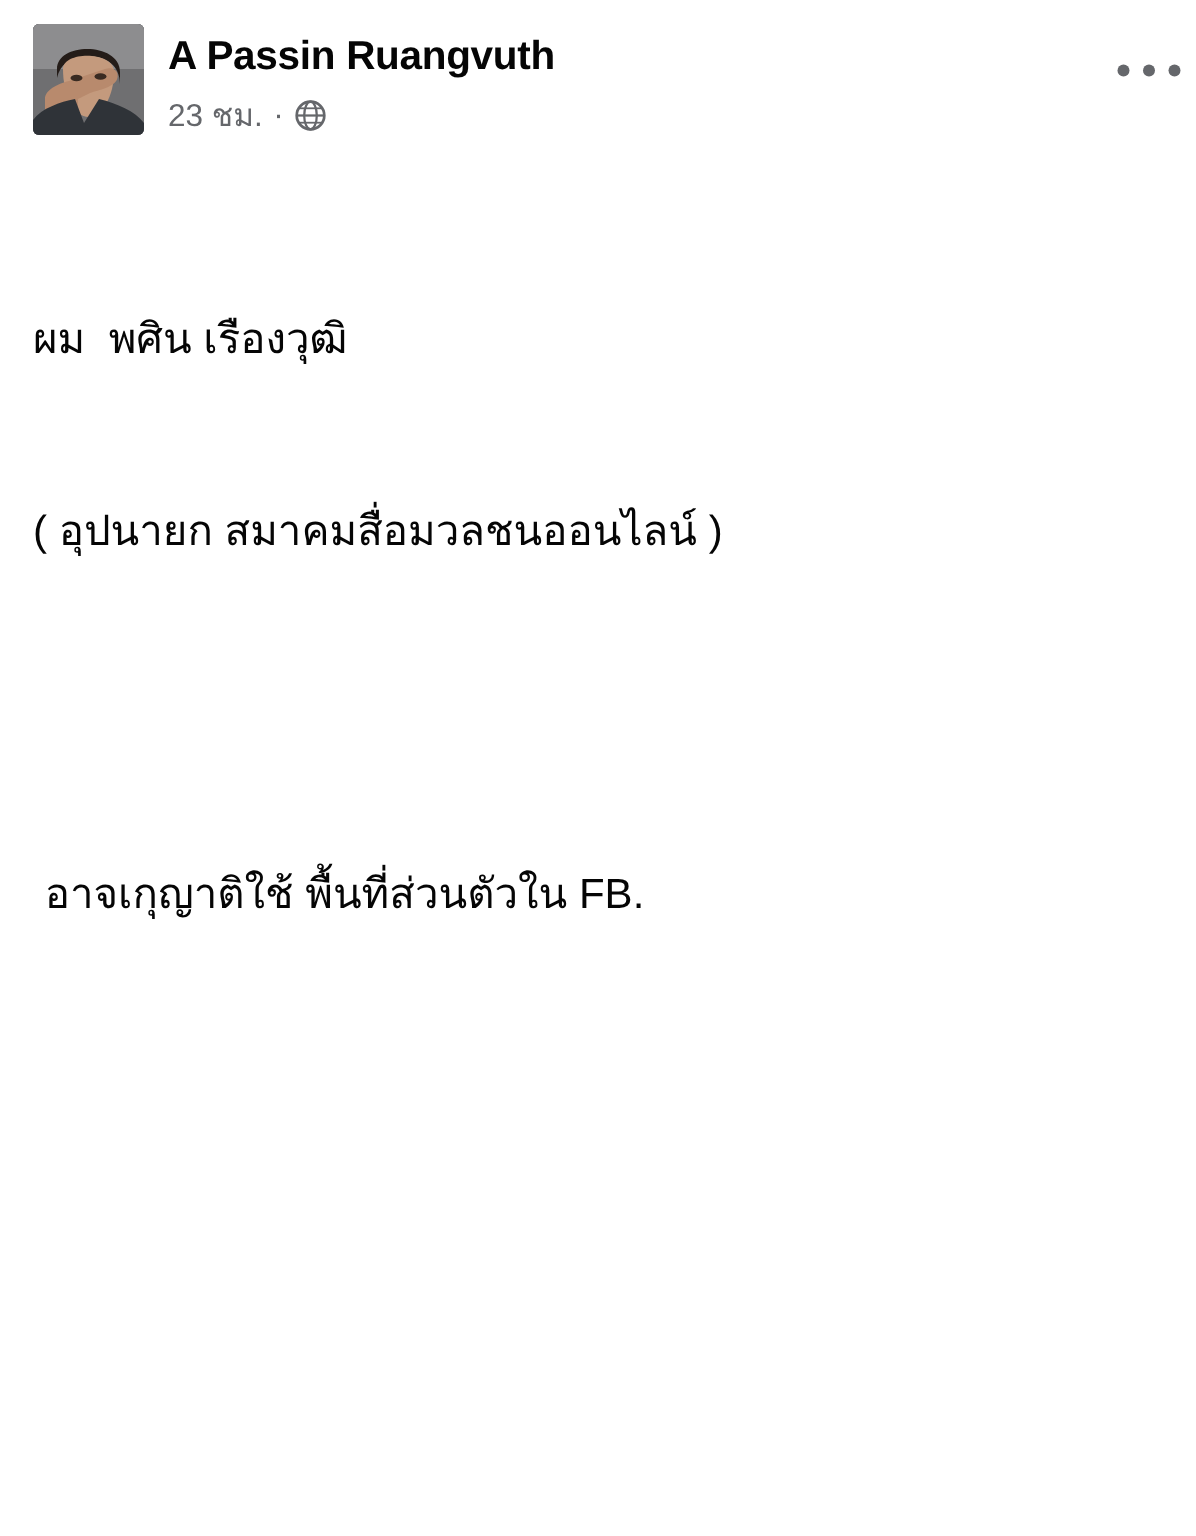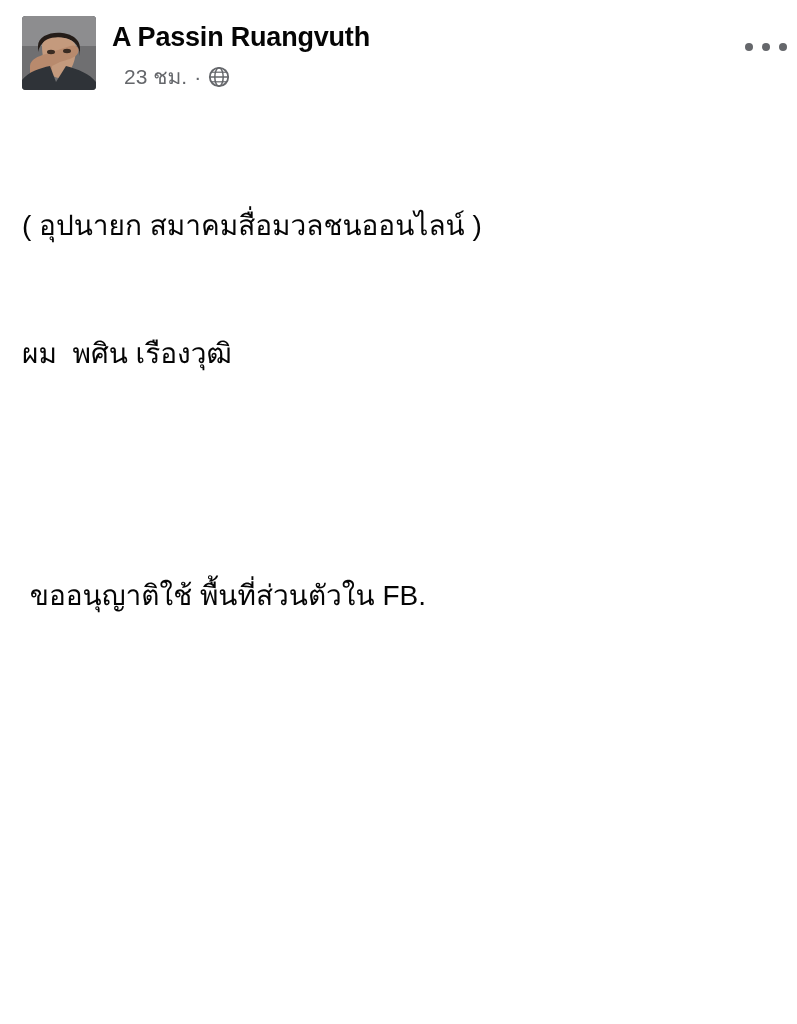--- a/index.html
+++ b/index.html
@@ -56,21 +56,21 @@
     letter-spacing: -0.2px;
     font-family: "Liberation Sans", "DejaVu Sans", sans-serif;
   }
   .meta-row {
     display: flex;
     align-items: center;
     margin-top: 7px;
     color: #65676b;
     font-size: 21px;
   }
-  .timestamp { color: #65676b; margin-left: 12px; }
+  .timestamp { color: #65676b; }
   .meta-dot {
     margin: 0 7px;
     color: #65676b;
     font-size: 21px;
     line-height: 1;
   }
   .globe-icon {
     width: 22px;
     height: 22px;
     display: inline-block;
@@ -158,22 +158,22 @@
     </div>
 
     <div class="menu-button">
       <span></span>
       <span></span>
       <span></span>
     </div>
   </div>
 
   <div class="post-body">
+    <p class="para">ผม  พศิน เรืองวุฒิ</p>
     <p class="para">( อุปนายก สมาคมสื่อมวลชนออนไลน์ )</p>
-    <p class="para">ผม  พศิน เรืองวุฒิ</p>
     <div class="spacer-lg"></div>
-    <p class="para"> ขออนุญาติใช้ พื้นที่ส่วนตัวใน FB.</p>
+    <p class="para"> อาจเกุญาติใช้ พื้นที่ส่วนตัวใน FB.</p>
     <div class="spacer-md"></div>
     
     
   </div>
 
 </div>
 
 </body></html>

